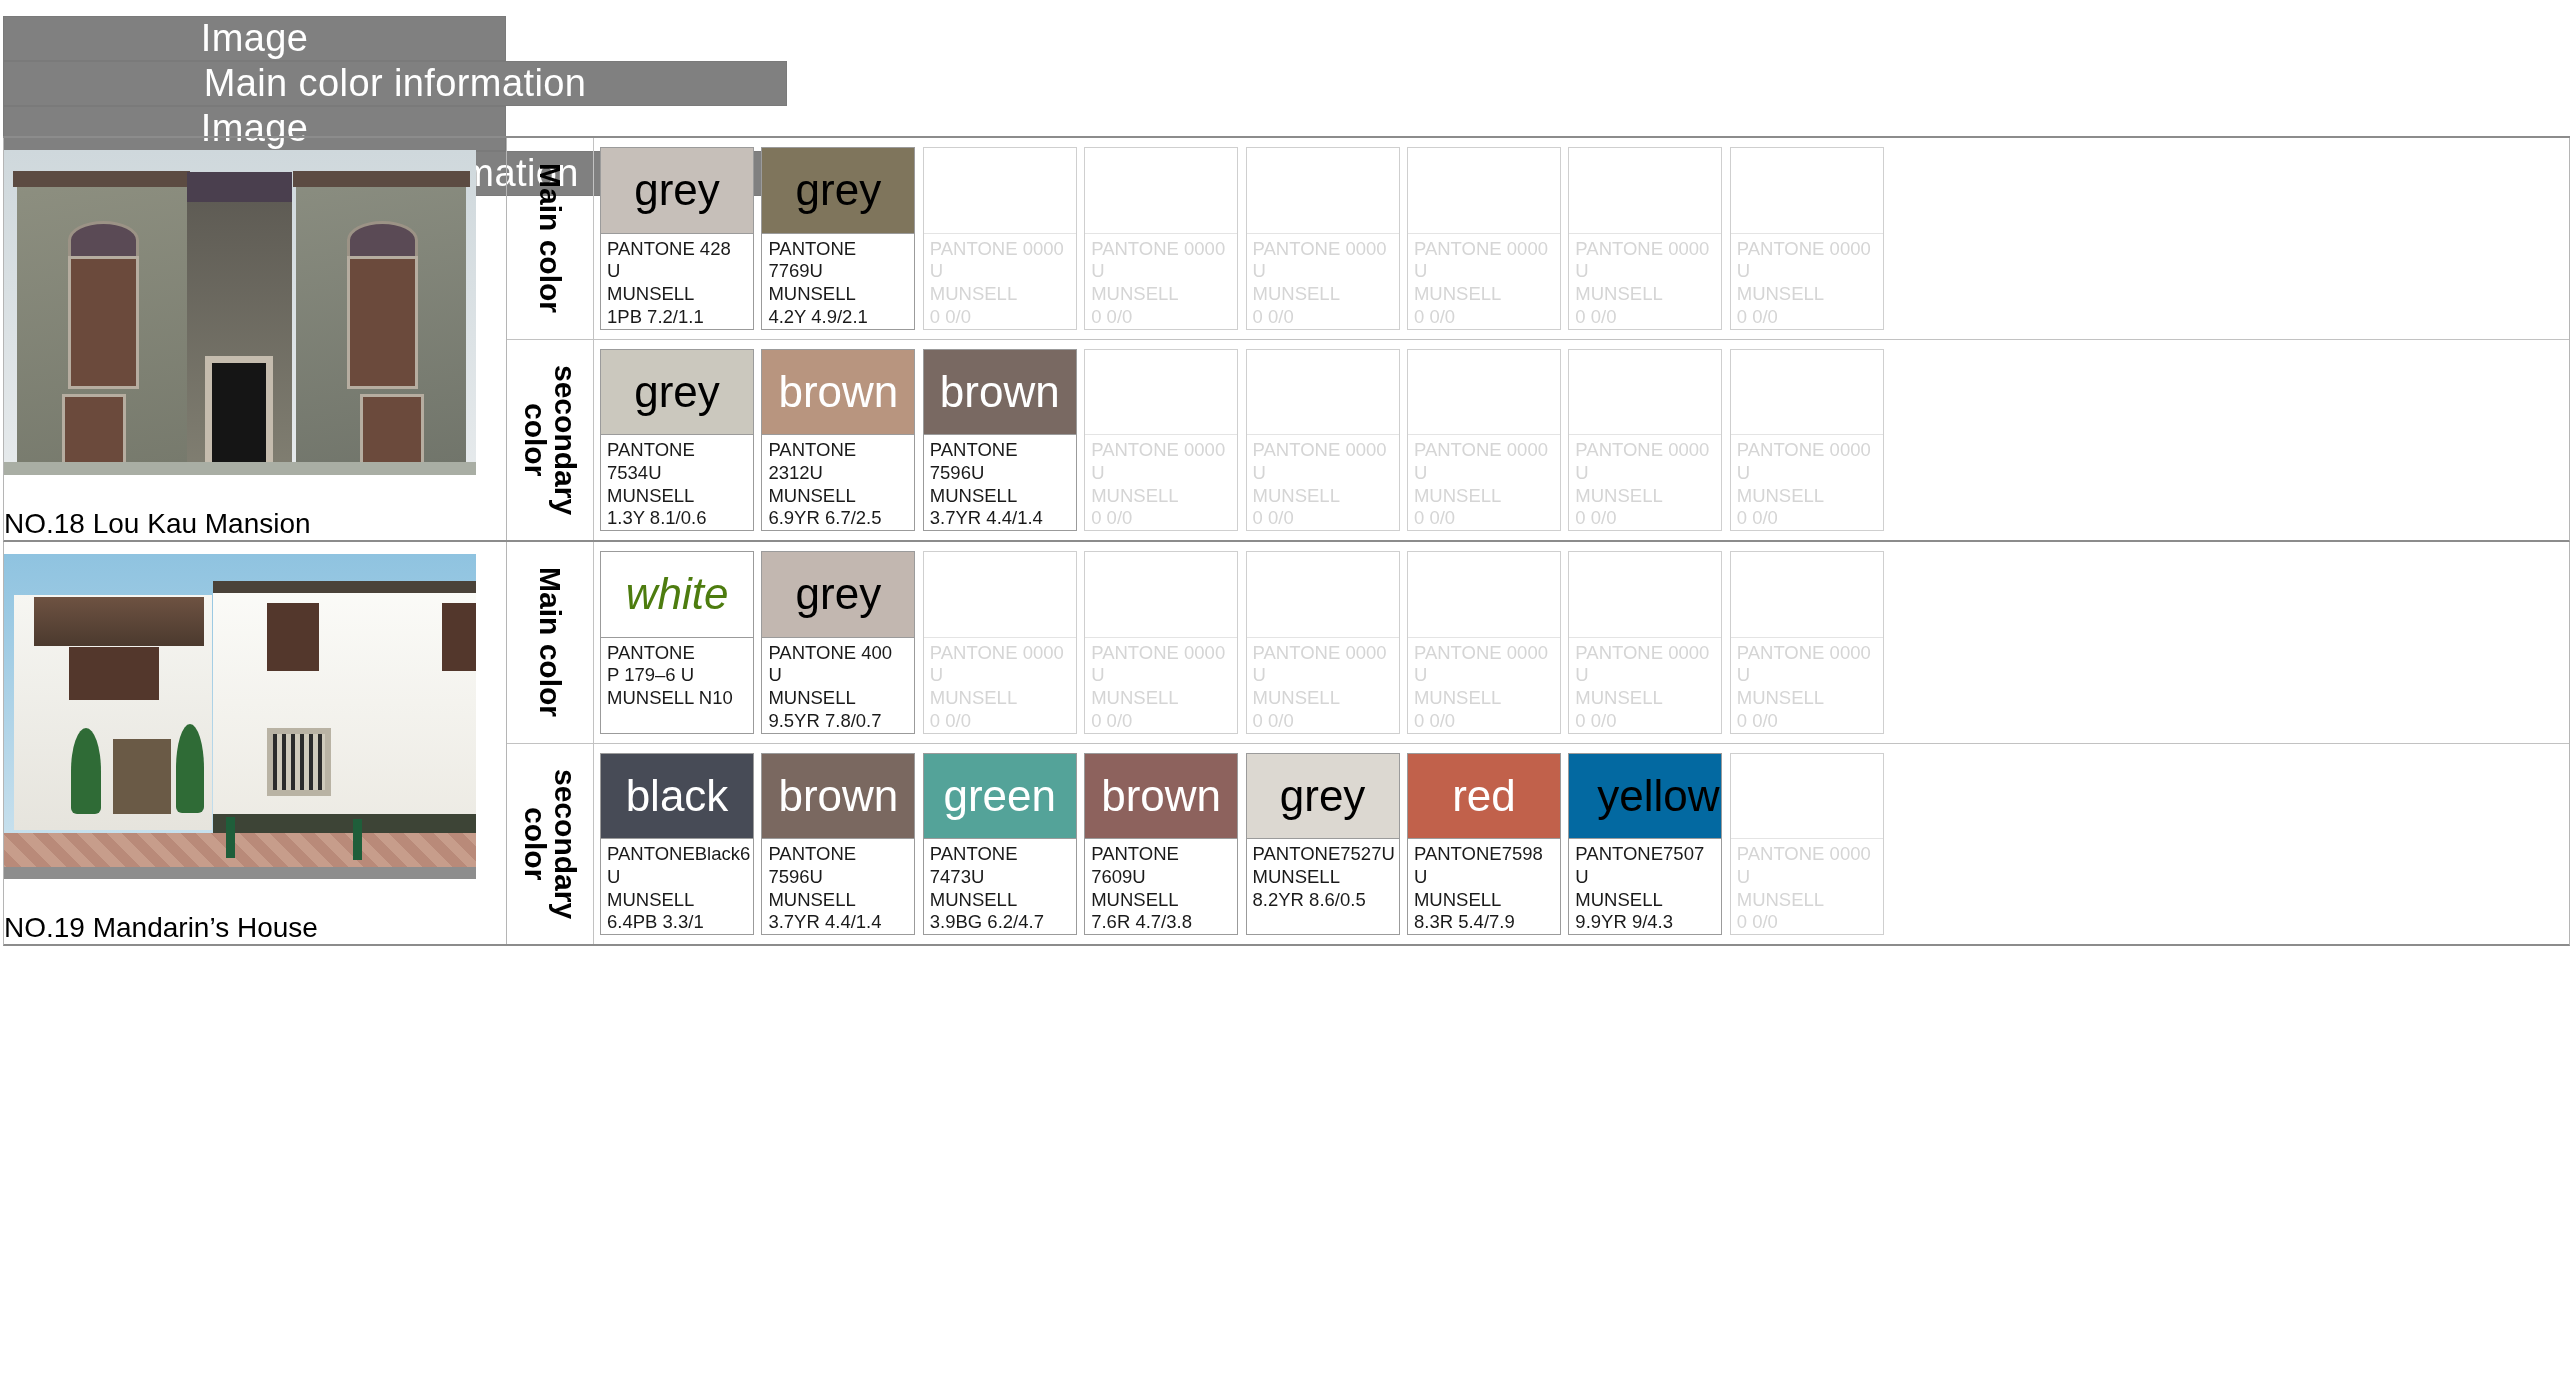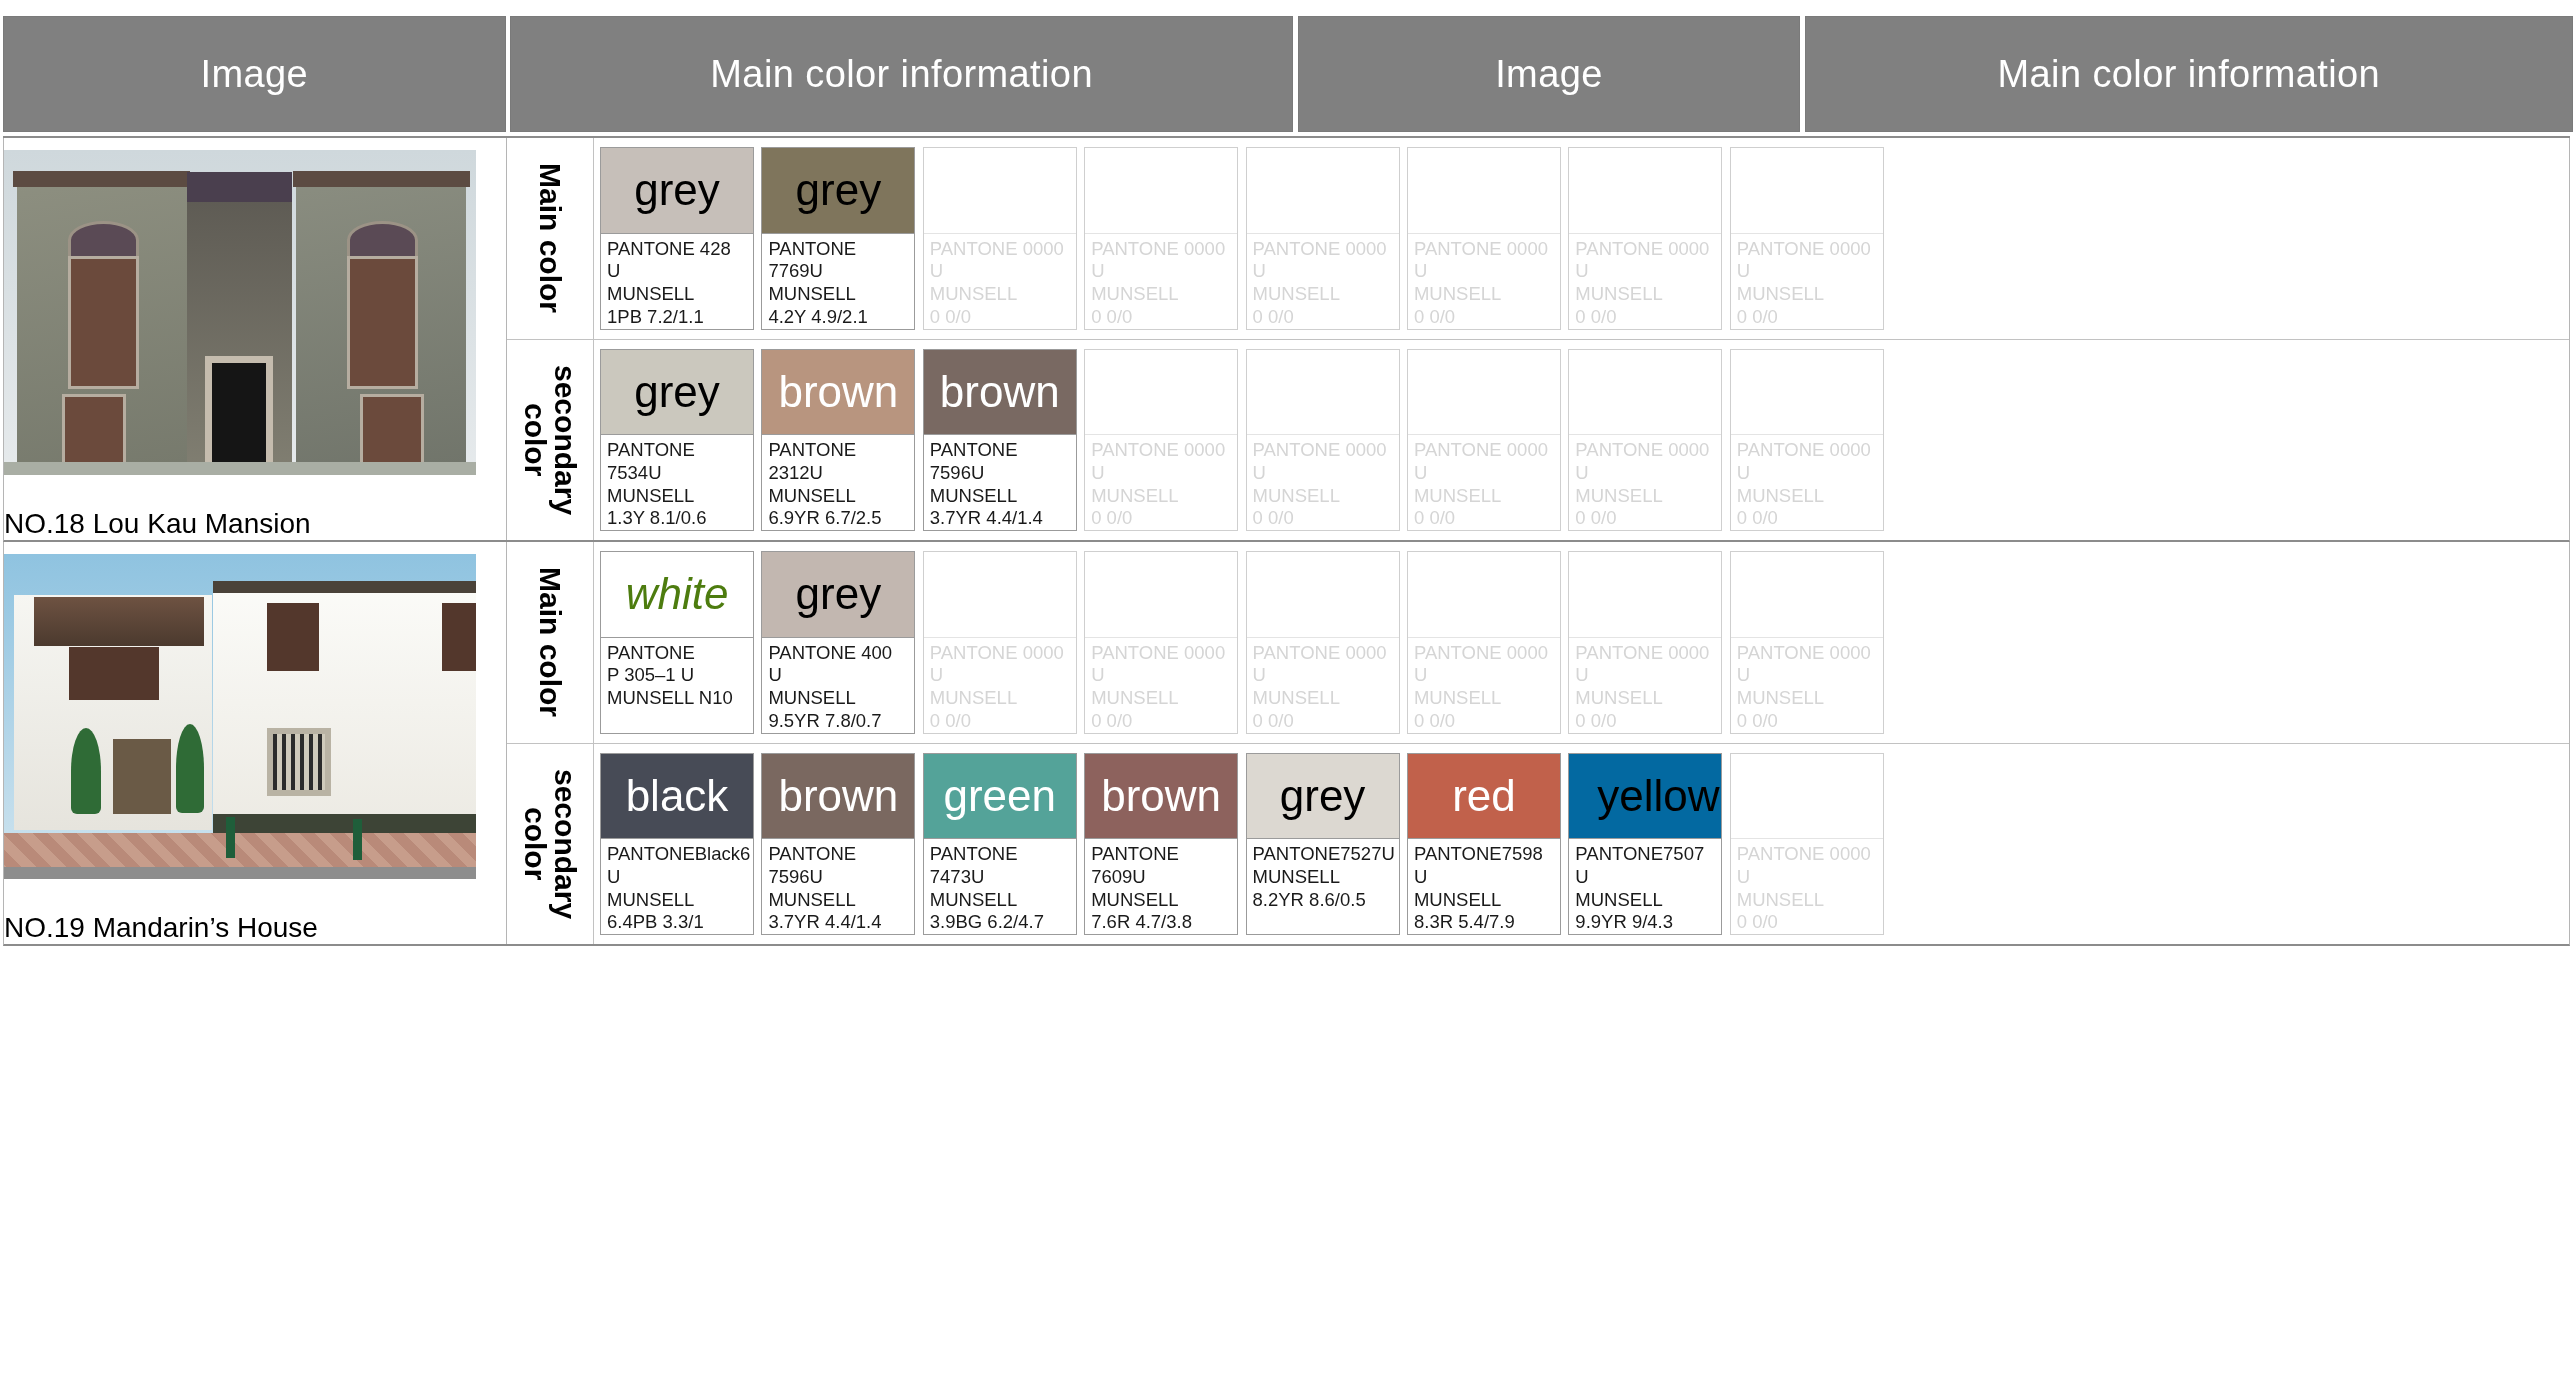--- a/index.html
+++ b/index.html
@@ -13,20 +13,21 @@
     position: relative;
     background: #ffffff;
     overflow: hidden;
   }
 
   
   .header-row {
     display: flex;
     height: 132px;
     padding: 16px 3px 0 3px;
+    flex-direction: column;
   }
   .hdr-cell {
     background: #808080;
     color: #ffffff;
     display: flex;
     align-items: center;
     justify-content: center;
     font-size: 38px;
     letter-spacing: 0.4px;
     margin-right: 4.4px;
@@ -368,21 +369,21 @@
       <div class="bands">
 
         <div class="band">
           <div class="band-label">
             <span>Main color</span>
           </div>
           <div class="slots">
             <div class="slot filled">
               <div class="swatch" style="background:#FFFFFF;color:#4d7c0f;font-style:italic;">white</div>
               <div class="meta">PANTONE
-P 305–1 U
+P 179–6 U
 MUNSELL N10</div>
             </div>
             <div class="slot filled">
               <div class="swatch" style="background:#C2B7B0;color:#000;">grey</div>
               <div class="meta">PANTONE 400 U
 MUNSELL
 9.5YR 7.8/0.7</div>
             </div>
             <div class="slot empty">
               <div class="swatch"></div>

